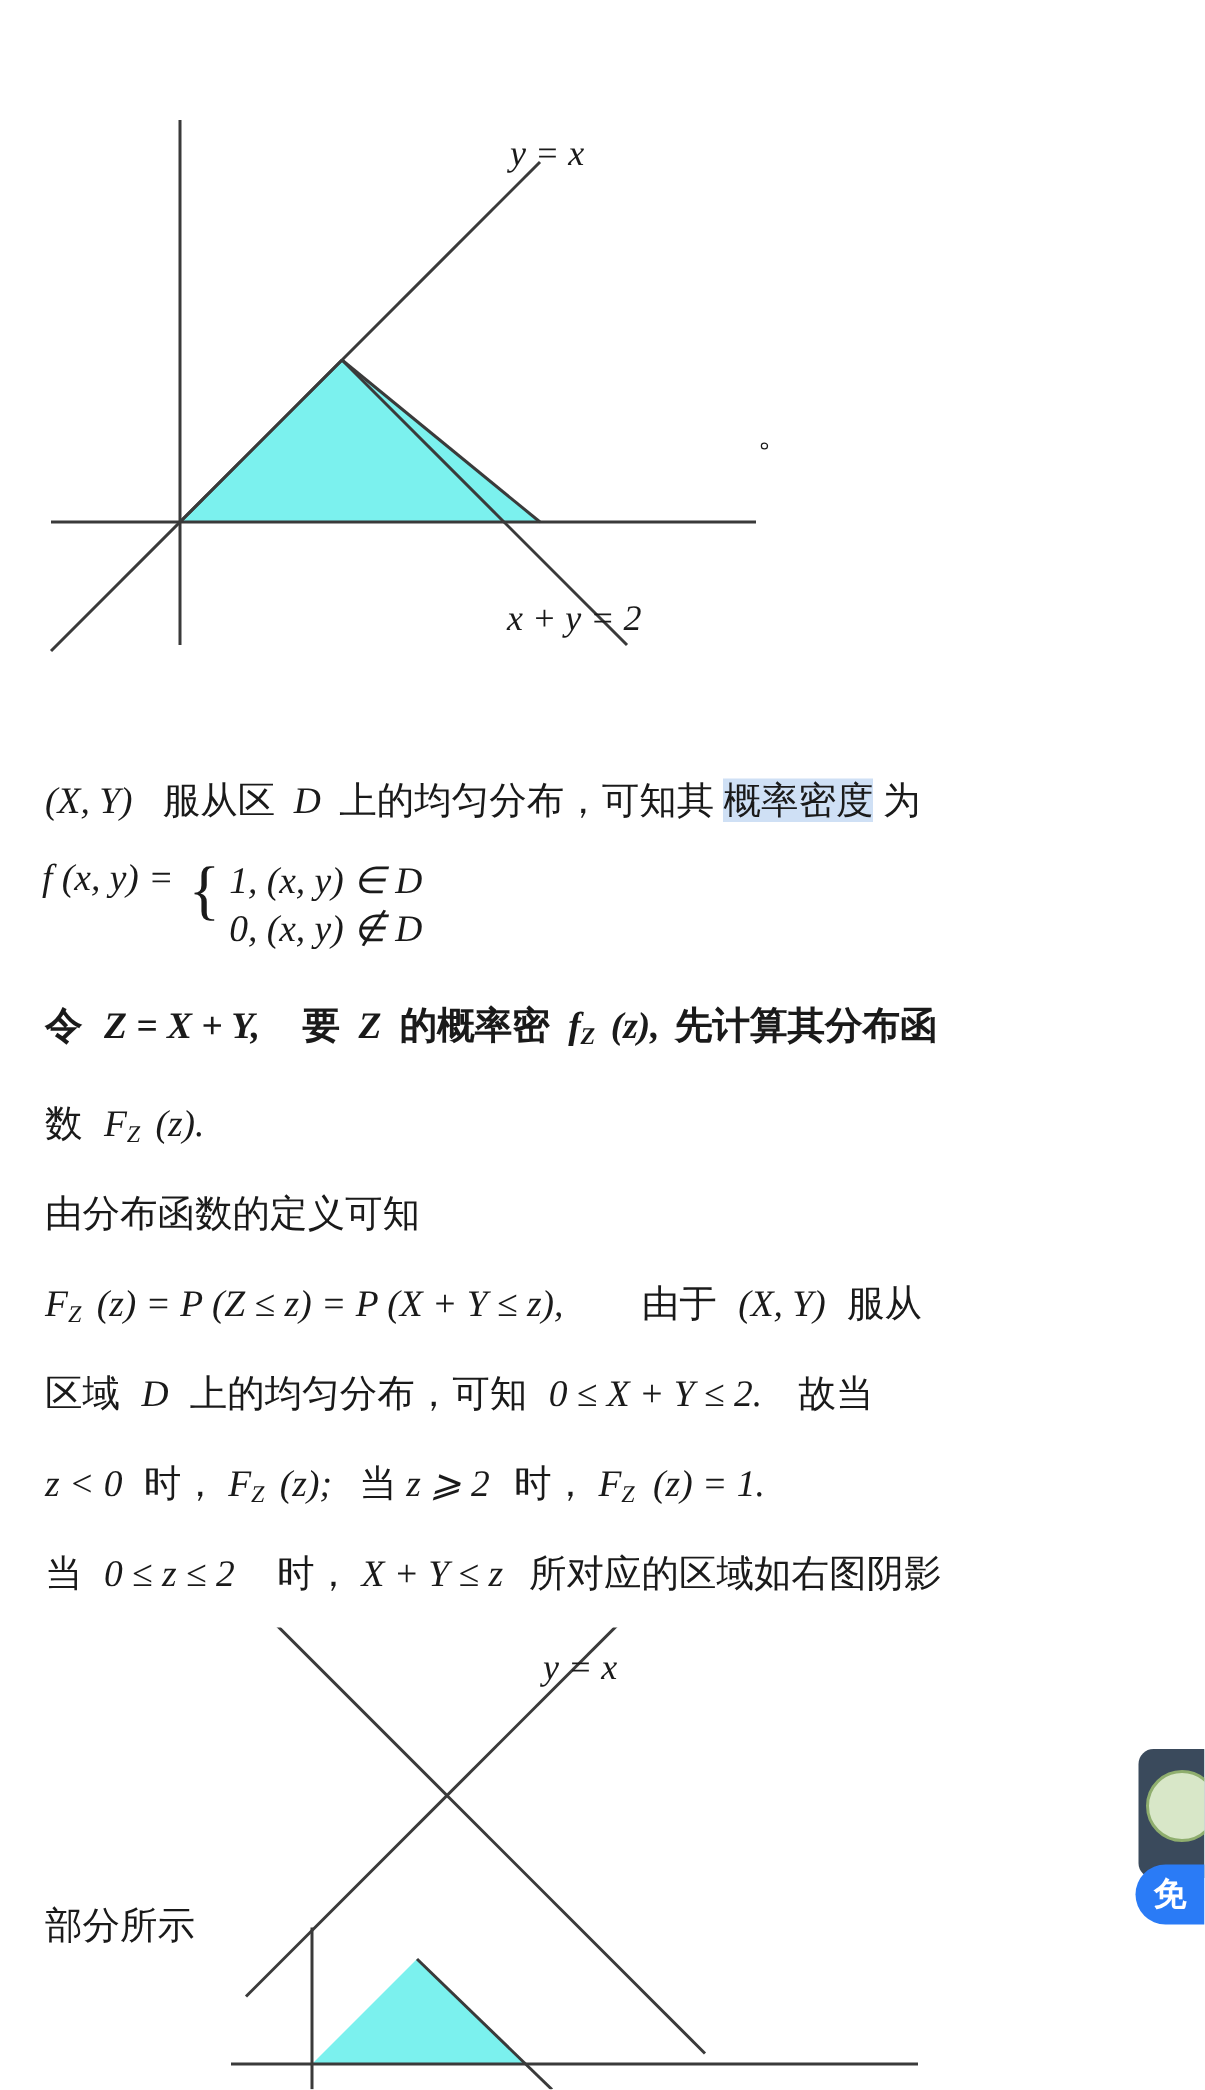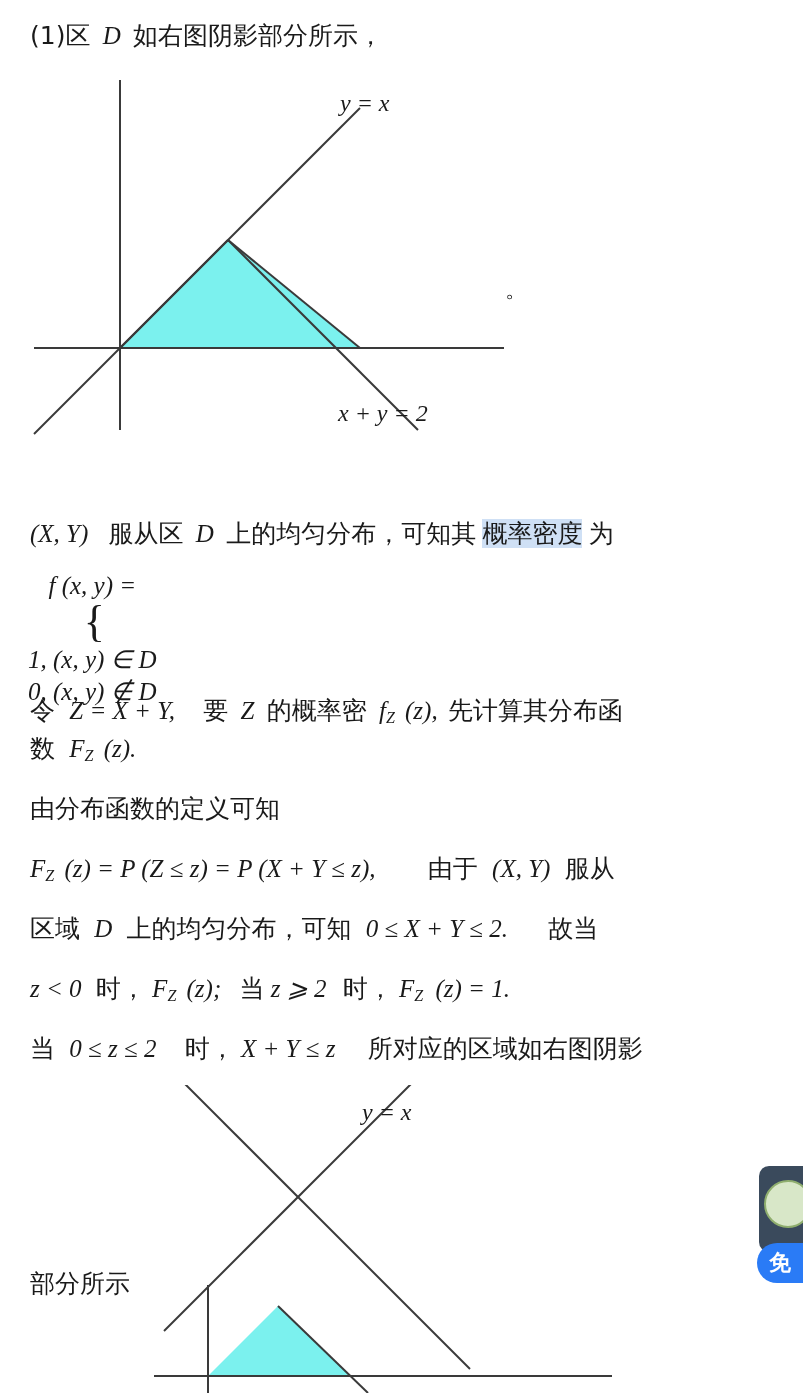--- a/index.html
+++ b/index.html
@@ -59,22 +59,21 @@
   .dot {
     position: absolute;
     font-size: 22px;
     font-family: "DejaVu Sans", sans-serif;
   }
 
   
   .pdf-block {
     position: absolute;
     display: flex;
-    align-items: center;
-    flex-direction: column;
+    align-items: flex-start;
   }
   .brace {
     font-size: 44px;
     font-family: "Liberation Serif", serif;
     line-height: 1;
     margin: 0 6px 0 10px;
   }
   .cases {
     display: flex;
     flex-direction: column;
@@ -116,25 +115,20 @@
     display: flex;
     align-items: center;
     justify-content: center;
   }
 </style>
 </head>
 <body>
 
 <div class="page">
 
-  <div class="line" style="left:30px; top:20px;">
-    <span class="cn">(1)区</span>
-    <span class="mathit" style="margin:0 6px;">D</span>
-    <span class="cn">如右图阴影部分所示，</span>
-  </div>
 
   <div class="fig" style="left:20px; top:70px; width:520px; height:390px;">
     <svg width="520" height="390" viewBox="0 0 520 390">
 
       <polygon points="100,278 208,170 340,278" fill="#7bf1ee" stroke="none"></polygon>
 
       <line x1="14" y1="278" x2="484" y2="278" stroke="#3a3a3a" stroke-width="2"></line>
 
       <line x1="100" y1="10" x2="100" y2="360" stroke="#3a3a3a" stroke-width="2"></line>
 
@@ -162,21 +156,21 @@
 
   <div class="pdf-block" style="left:28px; top:572px;">
     <span class="mathit">f (x, y) =</span>
     <span class="brace">{</span>
     <span class="cases">
       <span class="mathit">1, (x, y) ∈ D</span>
       <span class="mathit">0, (x, y) ∉ D</span>
     </span>
   </div>
 
-  <div class="line" style="left:30px; top:695px;">
+  <div class="line" style="left:30px; top:668px;font-weight:bold;">
     <span class="cn">令</span>
     <span class="mathit" style="margin:0 8px;">Z = X + Y,</span>
     <span class="cn" style="margin-left:14px;">要</span>
     <span class="mathit" style="margin:0 6px;">Z</span>
     <span class="cn">的概率密</span>
     <span class="mathit" style="margin-left:6px;">f</span><span class="sub">Z</span>
     <span class="mathit" style="margin-left:4px;">(z),</span>
     <span class="cn" style="margin-left:4px;">先计算其分布函</span>
   </div>
 
@@ -194,41 +188,41 @@
     <span class="cn">服从</span>
   </div>
 
   <div class="line cn" style="left:30px; top:793px;">由分布函数的定义可知</div>
 
   <div class="line" style="left:30px; top:913px;">
     <span class="cn">区域</span>
     <span class="mathit" style="margin:0 8px;">D</span>
     <span class="cn">上的均匀分布，可知</span>
     <span class="mathit" style="margin-left:8px;">0 ≤ X + Y ≤ 2.</span>
-    <span class="cn" style="margin-left:34px;">故当</span>
+    <span class="cn" style="margin-left:18px;">故当</span>
   </div>
 
   <div class="line" style="left:30px; top:973px;">
     <span class="mathit">z &lt; 0</span>
     <span class="cn" style="margin-left:8px;">时，</span>
     <span class="mathit">F</span><span class="sub">Z</span>
     <span class="mathit" style="margin-left:4px;">(z);</span>
     <span class="cn" style="margin-left:12px;">当</span>
     <span class="mathit" style="margin-left:0;">z ⩾ 2</span>
     <span class="cn" style="margin-left:10px;">时，</span>
     <span class="mathit">F</span><span class="sub">Z</span>
     <span class="mathit" style="margin-left:6px;">(z) = 1.</span>
   </div>
 
   <div class="line" style="left:30px; top:1033px;">
     <span class="cn">当</span>
     <span class="mathit" style="margin:0 8px;">0 ≤ z ≤ 2</span>
     <span class="cn" style="margin-left:14px;">时，</span>
     <span class="mathit">X + Y ≤ z</span>
-    <span class="cn" style="margin-left:26px;">所对应的区域如右图阴影</span>
+    <span class="cn" style="margin-left:11px;">所对应的区域如右图阴影</span>
   </div>
 
   <div class="fig" style="left:150px; top:1085px; width:500px; height:308px;">
     <svg width="500" height="308" viewBox="0 0 500 308">
 
       <polygon points="58,291 128,221 200,291" fill="#7bf1ee" stroke="none"></polygon>
 
       <line x1="4" y1="291" x2="462" y2="291" stroke="#3a3a3a" stroke-width="2"></line>
 
       <line x1="58" y1="200" x2="58" y2="308" stroke="#3a3a3a" stroke-width="2"></line>

